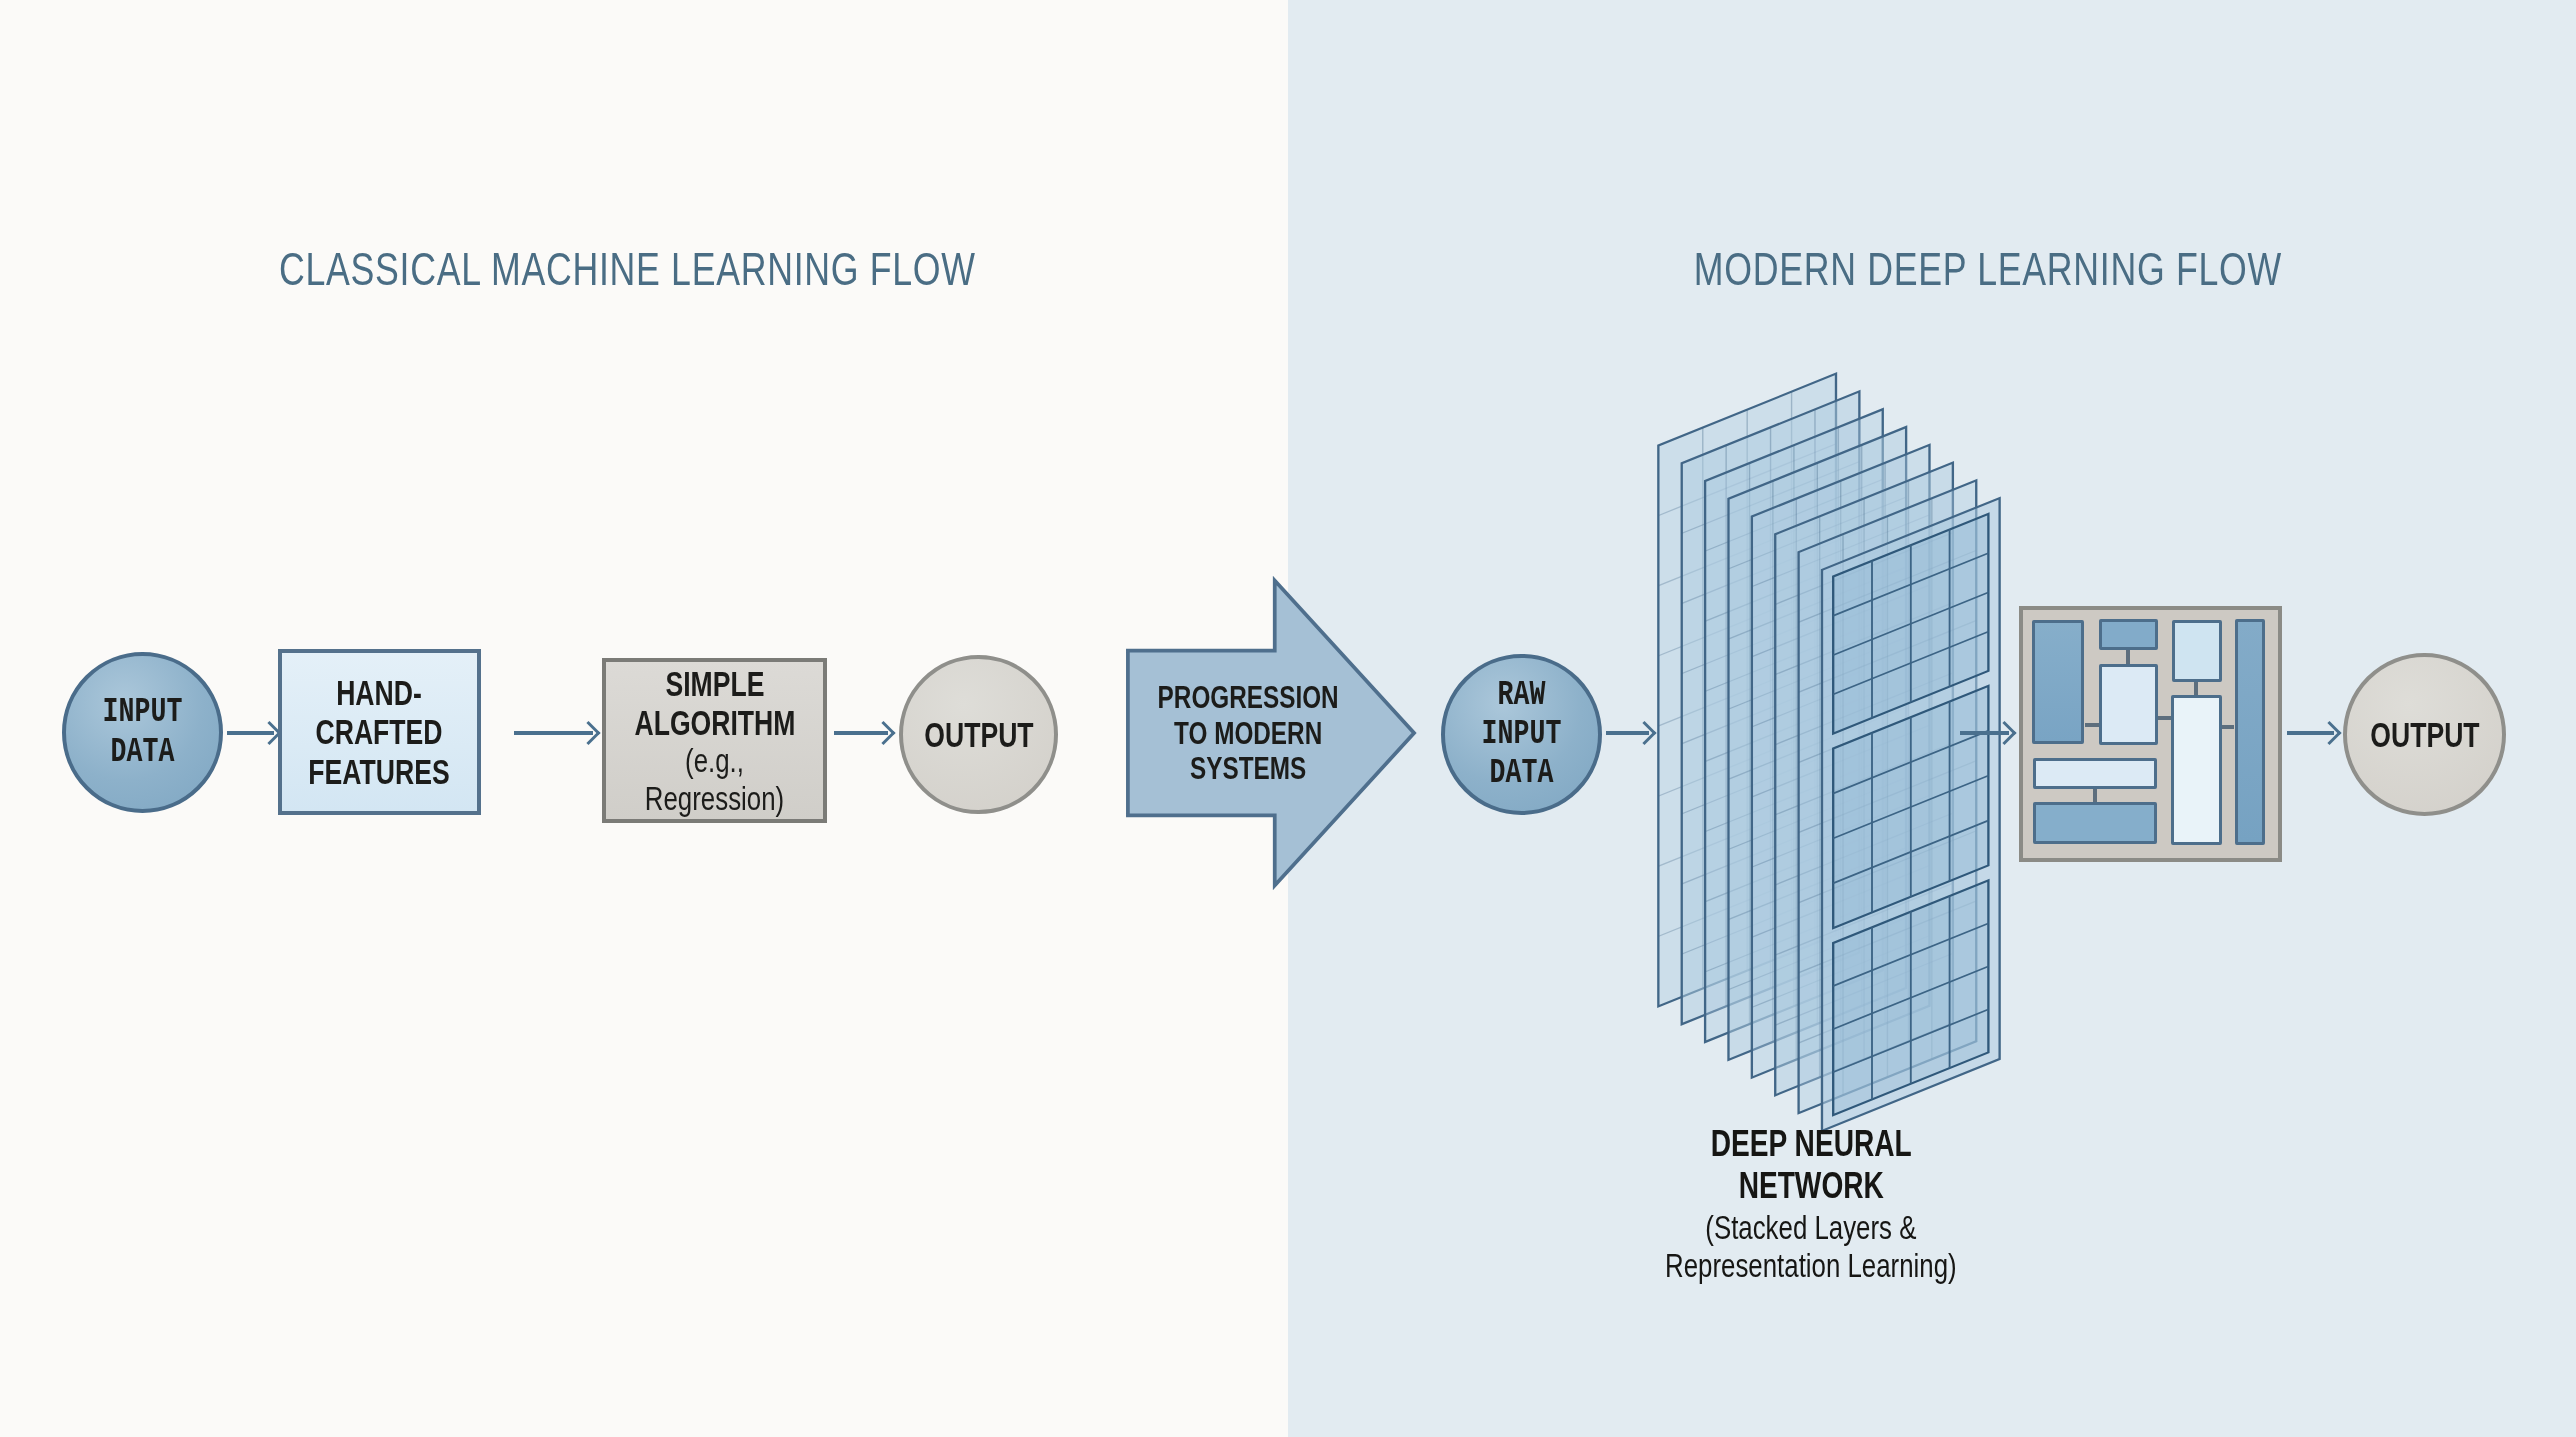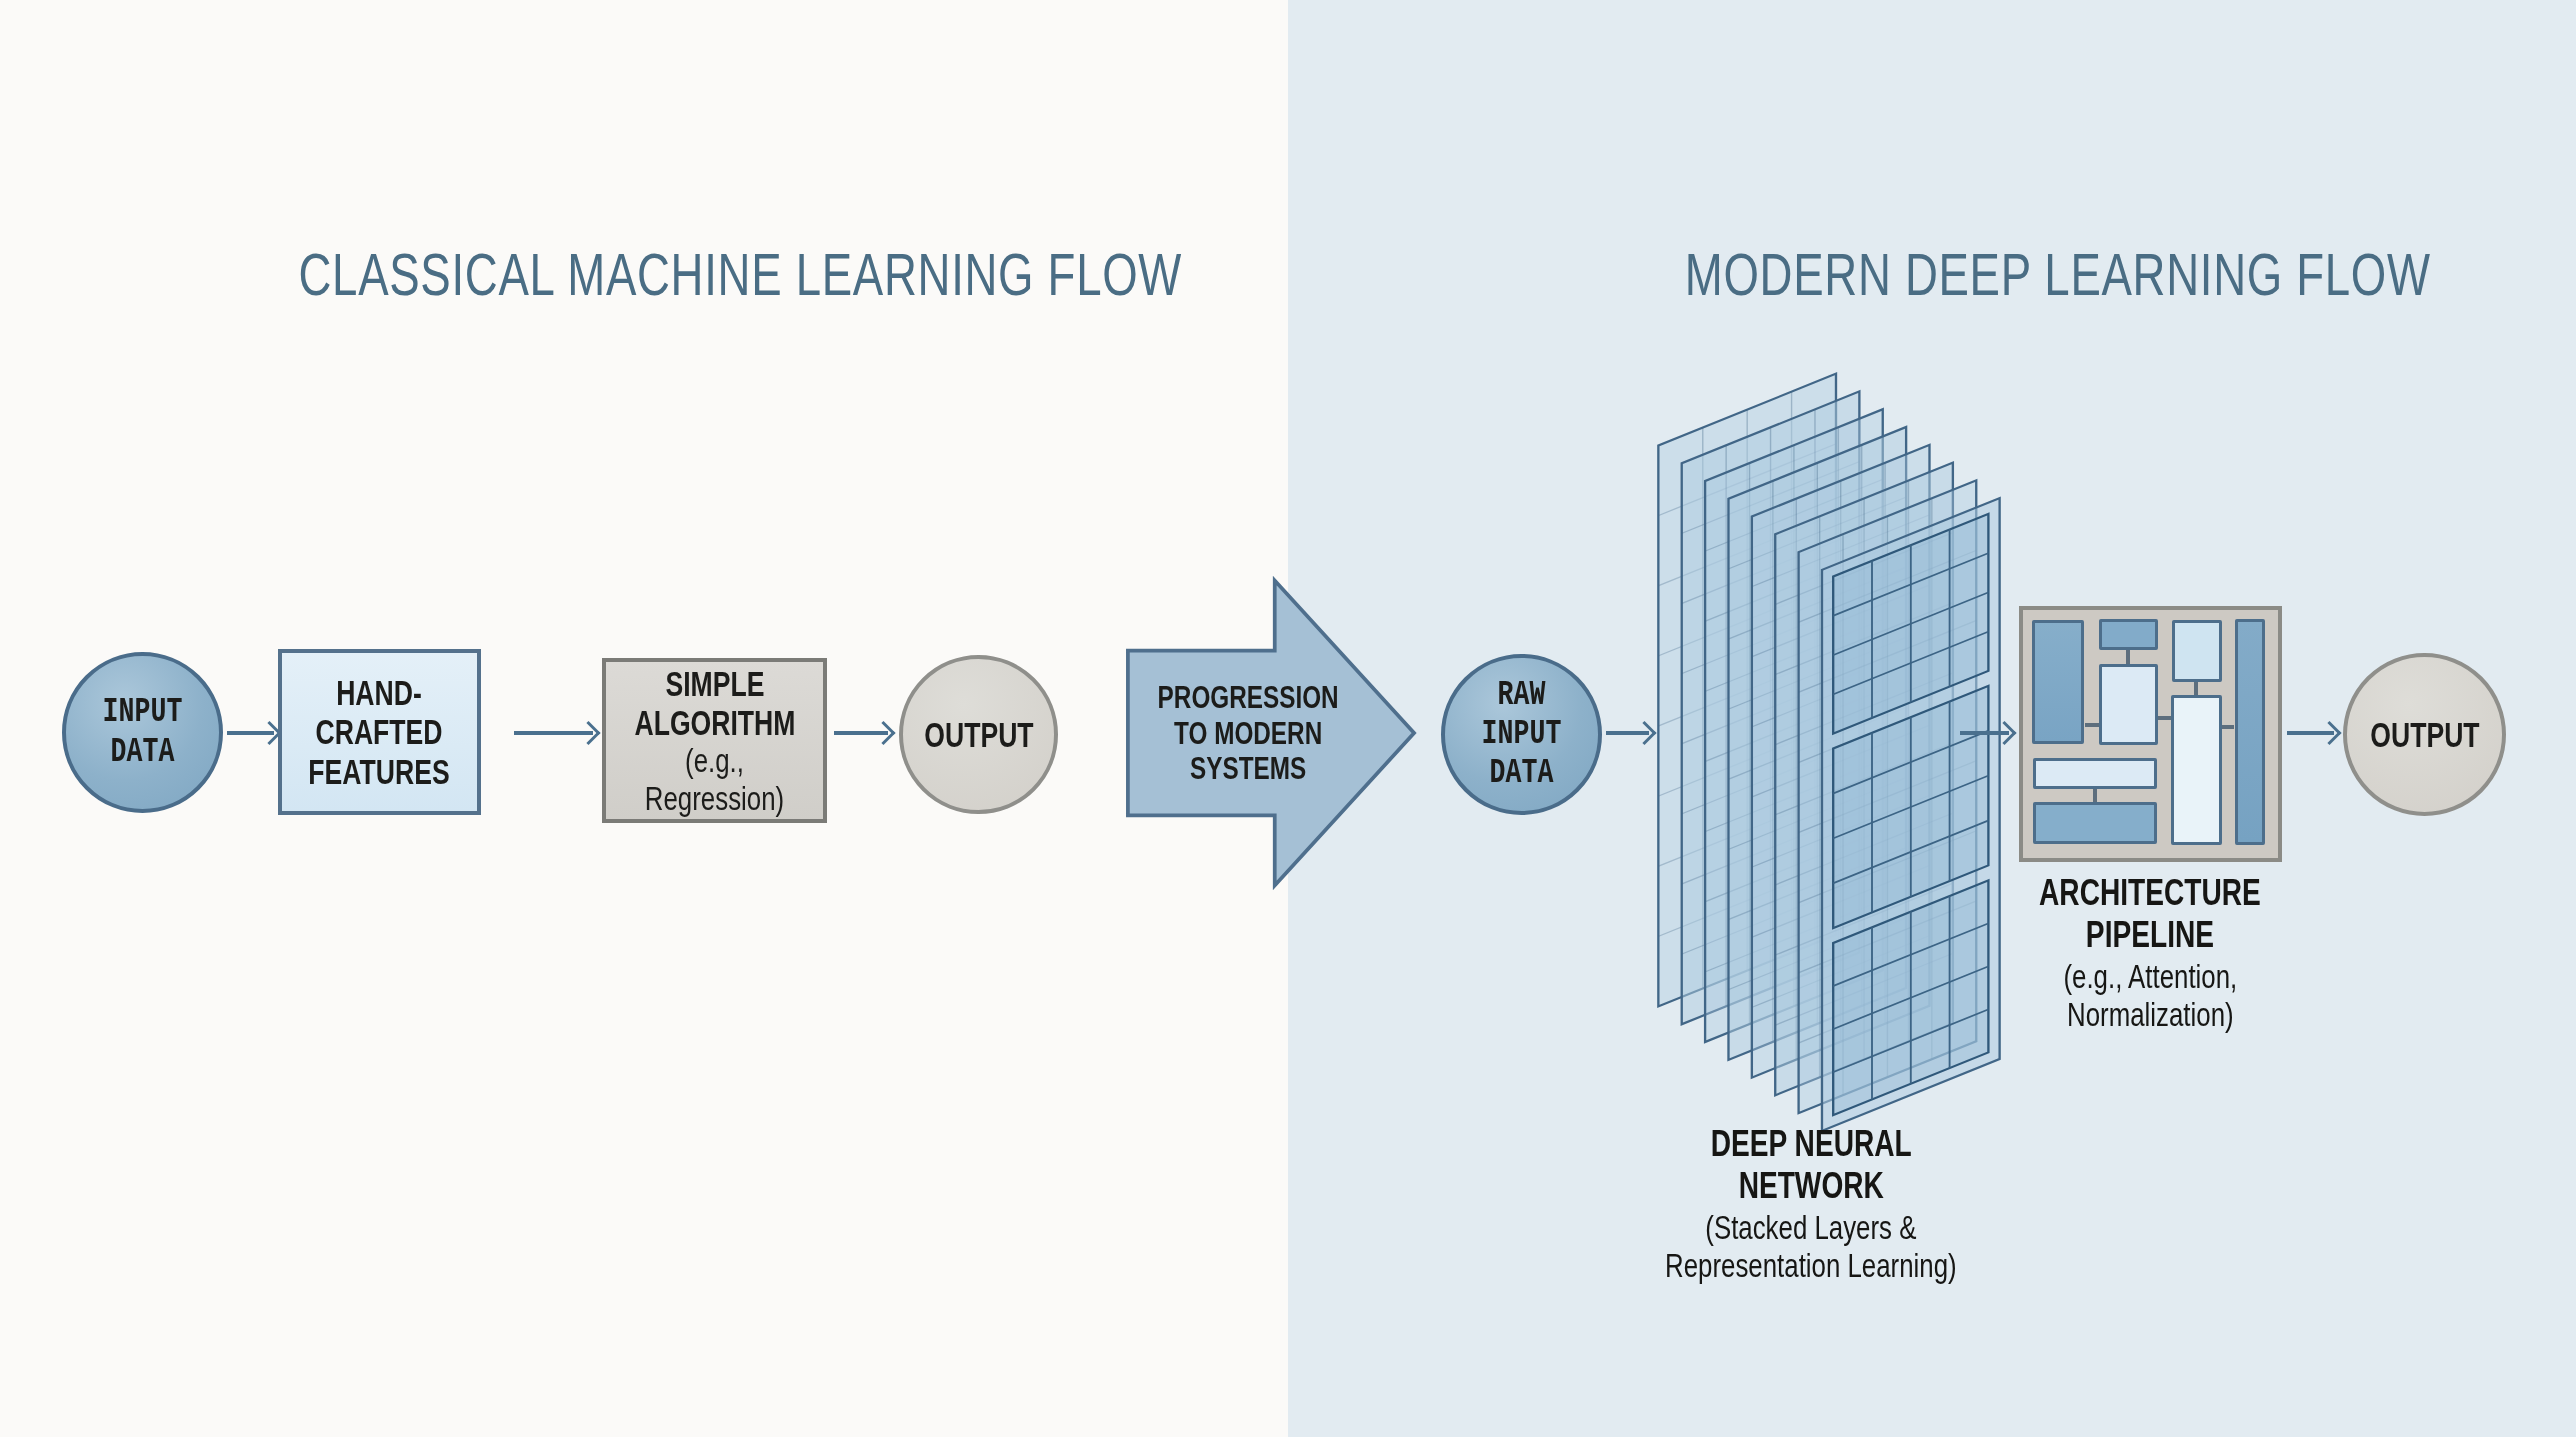--- a/index.html
+++ b/index.html
@@ -1,20 +1,20 @@
 <!DOCTYPE html>
 <html style="font-size:15px"><head>
 <meta charset="utf-8">
 <style>
   html,body{margin:0;padding:0;}
   body{font-family:"Liberation Sans", sans-serif; background:#fbfaf8;}
   .canvas{position:relative;width:2576px;height:1438px;overflow:hidden;background:#fbfaf8;}
   .bg-right{position:absolute;left:1288px;top:0;width:1288px;height:1438px;background:#e2ebf1;}
 
-  .title{position:absolute;text-align:center;color:#4a6d84;font-size:60px;font-weight:400;line-height:1;letter-spacing:0.9px;white-space:nowrap;}
+  .title{position:absolute;text-align:center;color:#4a6d84;font-size:47px;font-weight:400;line-height:1;letter-spacing:0.9px;white-space:nowrap;}
   .cond{display:inline-block;transform:scaleX(0.76);transform-origin:50% 50%;}
 
   .circle{position:absolute;border-radius:50%;border:4.7px solid #4a6c8a;display:flex;align-items:center;justify-content:center;text-align:center;box-sizing:border-box;}
   .circle.blue{background:radial-gradient(circle at 38% 30%, #abc7da 0%, #8db1ca 55%, #7ea6c2 100%);font-family:Liberation Mono, monospace;}
   .circle.gray{background:radial-gradient(circle at 40% 30%, #deddd8 0%, #d2cfc9 100%);border-color:#8f8f8b;}
 
   .node-box{position:absolute;border:4.7px solid;display:flex;flex-direction:column;align-items:center;justify-content:center;text-align:center;box-sizing:border-box;}
   .node-box.features{background:linear-gradient(180deg,#e4f0f8 0%,#d3e6f3 100%);border-color:#54718c;}
   .node-box.algorithm{background:linear-gradient(180deg,#dcdad6 0%,#d0cec9 100%);border-color:#7b7b77;}
 
@@ -180,26 +180,20 @@
     <div class="ab b7"></div>
     <div class="ab b8"></div>
     <div class="cn c0"></div>
     <div class="cn c1"></div>
     <div class="cn c2"></div>
     <div class="cn c3"></div>
     <div class="cn c4"></div>
     <div class="cn c5"></div>
   </div>
 
-  <div class="caption" style="left:1963px;top:872px;width:374px;">
-    <div class="t"><span class="cond">ARCHITECTURE
-PIPELINE</span></div>
-    <div class="s"><span class="cond">(e.g., Attention,
-Normalization)</span></div>
-  </div>
 
   <div class="flow-arrow" style="left:2287px;top:731px;width:47px;"></div>
 
   <div class="circle gray" style="left:2343px;top:653px;width:163px;height:163px;">
     <span class="label cond">OUTPUT</span>
   </div>
 </div>
 
 
 </body></html>

